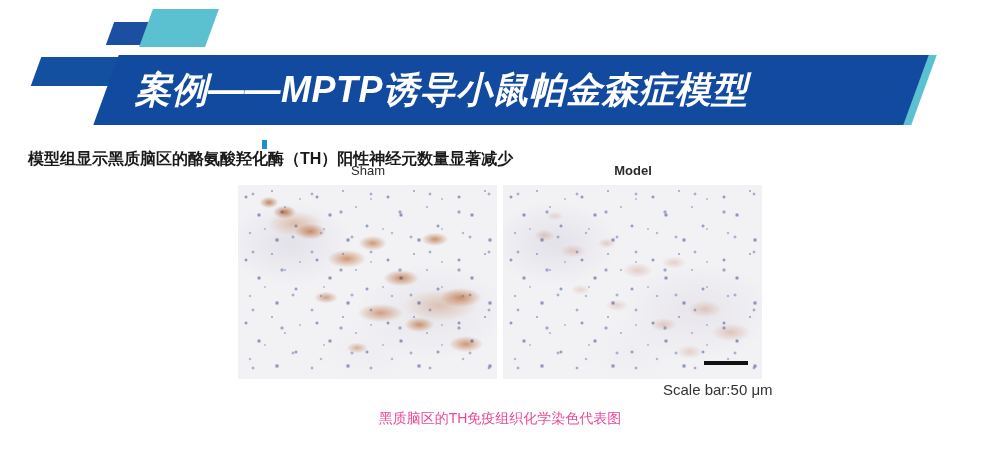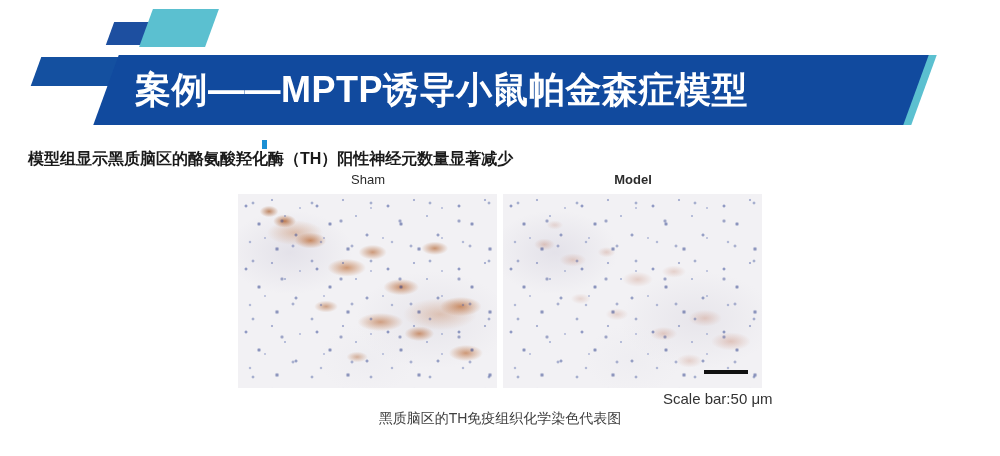--- a/index.html
+++ b/index.html
@@ -14,20 +14,21 @@
     overflow: hidden;
     font-family: "Liberation Sans", "DejaVu Sans", sans-serif;
   }
 
   
   .header {
     position: absolute;
     left: 0; top: 0;
     width: 900px;
     height: 130px;
+    font-style: italic;
   }
   .deco {
     position: absolute;
   }
   
   .deco-sm-blue {
     left: 110px; top: 22px;
     width: 46px; height: 23px;
     background: #1d4fa0;
     transform: skewX(-20deg);
@@ -92,21 +93,21 @@
   .subtitle-text {
     font-size: 16px;
     font-weight: bold;
     color: #1a1a1a;
     white-space: nowrap;
   }
 
   
   .figure {
     position: absolute;
-    left: 238px; top: 172px;
+    left: 238px; top: 163px;
     width: 525px;
   }
   .panel-labels {
     position: relative;
     height: 22px;
   }
   .panel-label {
     position: absolute;
     top: 0;
     font-size: 13px;
@@ -224,21 +225,21 @@
     white-space: nowrap;
   }
 
   
   .caption {
     position: absolute;
     left: 0; top: 410px;
     width: 1000px;
     text-align: center;
     font-size: 14px;
-    color: #404040;
+    color: #ec4899;
   }
 </style>
 </head>
 <body>
 
 <div class="header">
   <div class="deco deco-sm-blue"></div>
   <div class="deco deco-teal"></div>
   <div class="deco deco-left-bar"></div>
   <div class="banner-teal-edge"></div>

